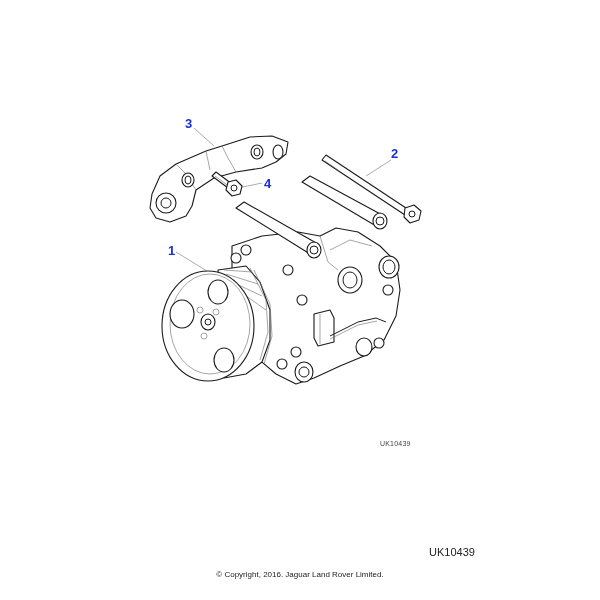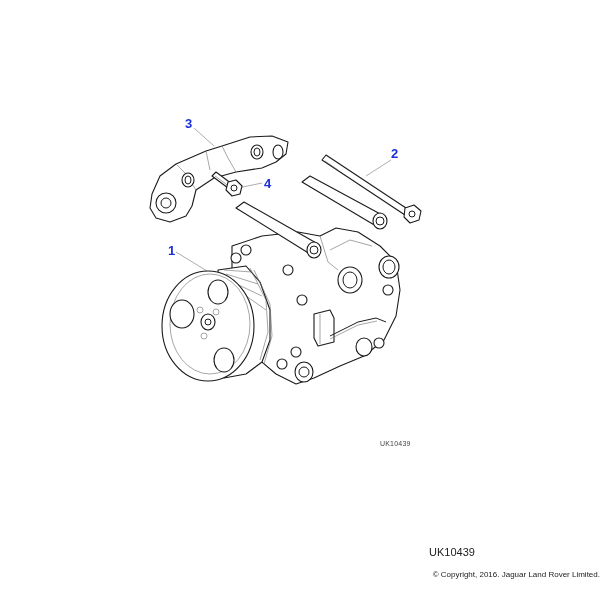--- a/index.html
+++ b/index.html
@@ -1,21 +1,21 @@
 <!DOCTYPE html>
 <html><head>
   <meta charset="utf-8">
   <style>
     html, body { margin: 0; padding: 0; background: #ffffff; }
     body { width: 600px; height: 600px; position: relative; overflow: hidden; font-family: "Liberation Sans", sans-serif; }
     #diagram { position: absolute; left: 0; top: 0; width: 600px; height: 600px; }
     .callout { position: absolute; font-family: "Liberation Sans", sans-serif; font-weight: bold; font-size: 13px; color: #1a2fd6; line-height: 1; }
     .ref-small { position: absolute; font-size: 7px; color: #444; letter-spacing: 0.2px; }
     .ref-large { position: absolute; font-size: 11px; color: #222; }
-    .copyright { position: absolute; left: 0; width: 600px; text-align: right; font-size: 8px; color: #222; top: 570px; }
+    .copyright { position: absolute; left: 0; width: 600px; text-align: center; font-size: 8px; color: #222; top: 570px; }
     svg .ln { fill: #ffffff; stroke: #1b1b1b; stroke-width: 1.1; stroke-linejoin: round; stroke-linecap: round; }
     svg .thin { fill: none; stroke: #6a6a6a; stroke-width: 0.6; }
     svg .leader { fill: none; stroke: #8a8a8a; stroke-width: 0.7; }
     svg .nf { fill: none; stroke: #1b1b1b; stroke-width: 1.0; }
   </style>
 </head>
 <body>
 
 <svg id="diagram" viewBox="0 0 600 600" xmlns="http://www.w3.org/2000/svg">
 

